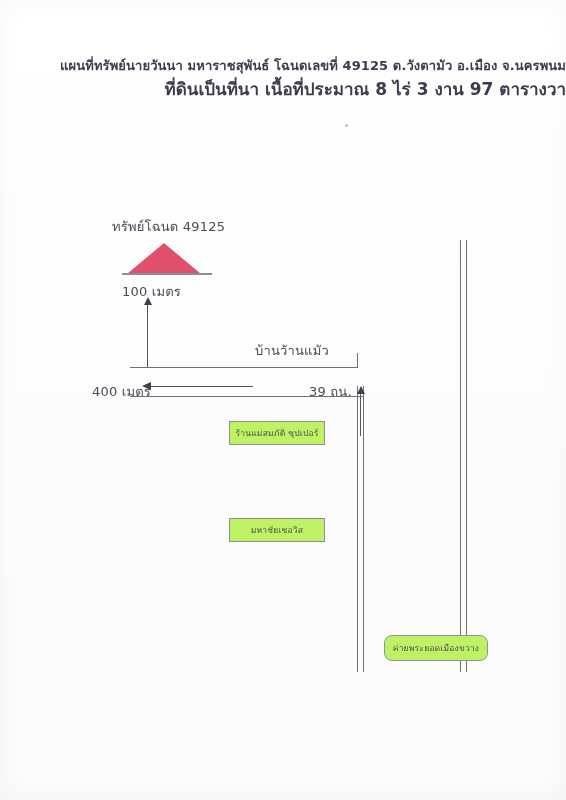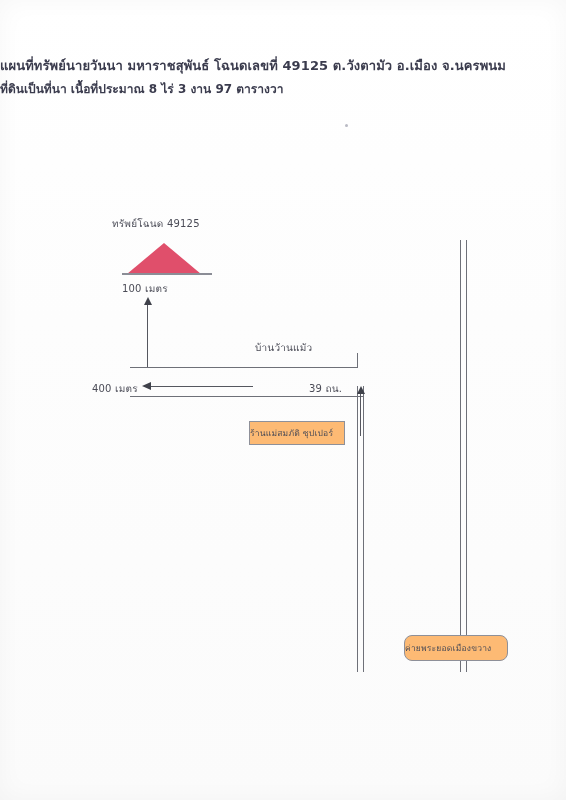--- a/index.html
+++ b/index.html
@@ -16,29 +16,29 @@
     background:linear-gradient(180deg,#ffffff 0%,#fdfdfd 40%,#fbfbfb 100%);
   }
   .scan-edge{
     position:absolute;left:0;top:0;width:566px;height:800px;
     box-shadow:inset 0 0 26px rgba(0,0,0,0.035);
     pointer-events:none;
   }
 
   
   .title-block{
-    position:absolute;left:0;top:56px;width:566px;text-align:left;
+    position:absolute;left:0;top:56px;width:566px;text-align:right;
     color:#37384a;
   }
   .title-line1{
     font-size:13px;font-weight:bold;letter-spacing:0.1px;
     line-height:20px;color:#3a3b4d;
   }
   .title-line2{
-    font-size:12px;font-weight:bold;line-height:20px;
+    font-size:17px;font-weight:bold;line-height:20px;
     margin-top:3px;color:#3a3b4d;
   }
 
   
   .speck{
     position:absolute;width:3px;height:3px;border-radius:50%;
     background:#b9bac4;
   }
 
   
@@ -76,35 +76,34 @@
   }
   .arrow-left{
     border-top:4px solid transparent;
     border-bottom:4px solid transparent;
     border-right:9px solid #3f414a;
   }
 
   
   .lbl{
     position:absolute;
-    font-size:10px;color:#4a4b56;white-space:nowrap;
+    font-size:13px;color:#4a4b56;white-space:nowrap;
     letter-spacing:0.2px;
   }
 
   
   .boxlbl{
     position:absolute;
     border:1px solid #8e9099;
-    background:#fdba74;
+    background:#bef264;
     color:#4a4b56;
     font-size:8.5px;
-    display:flex;align-items:center;justify-content:flex-start;
+    display:flex;align-items:center;justify-content:center;
     white-space:nowrap;
     letter-spacing:0.2px;
-    margin-left:20px;
   }
 </style>
 </head>
 <body>
 
 <div class="page"></div>
 
 <div class="map">
 
   <div class="title-block">
@@ -143,20 +142,23 @@
   <div class="lbl" style="left:309px;top:381px;">39 ถน.</div>
   <div class="arrow-line v" style="left:360px;top:392px;height:44px;"></div>
   <div class="arrow-head arrow-up" style="left:357px;top:386px;"></div>
 
   <div class="lbl" style="left:255px;top:340px;">บ้านวัานแมัว</div>
 
   <div class="boxlbl" style="left:229px;top:421px;width:94px;height:22px;">
     <span>ร้านแม่สมภัติ ซุปเปอร์</span>
   </div>
 
+  <div class="boxlbl" style="left:229px;top:518px;width:94px;height:22px;">
+    <span>มหาชัยเซอวิส</span>
+  </div>
 
   <div class="boxlbl" style="left:384px;top:635px;width:102px;height:24px;border-radius:8px;">
     <span>ค่ายพระยอดเมืองขวาง</span>
   </div>
 
 </div>
 
 <div class="scan-edge"></div>
 
 </body></html>

